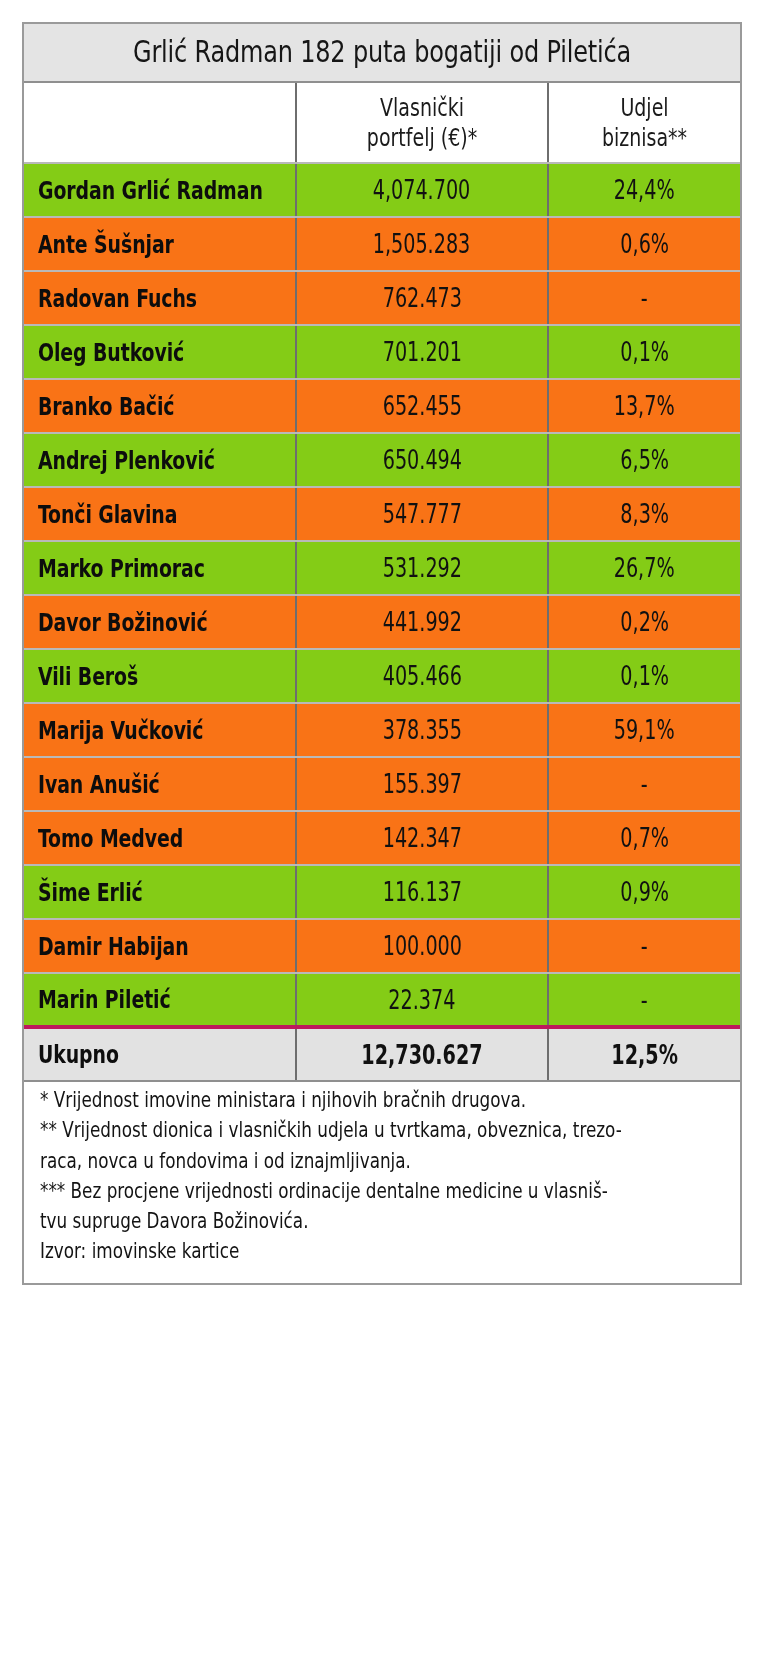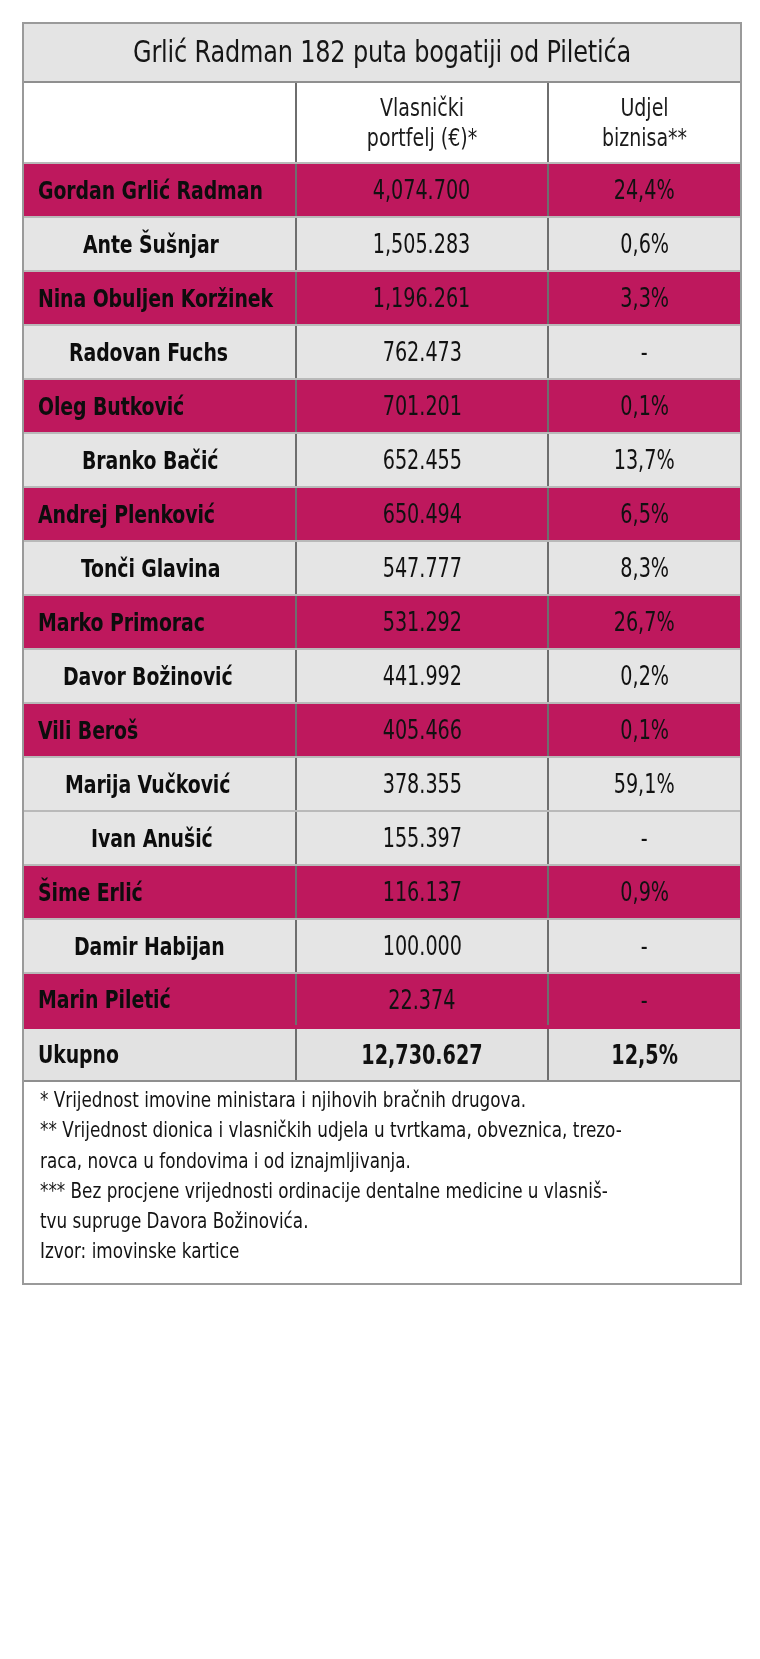--- a/index.html
+++ b/index.html
@@ -79,22 +79,22 @@
     color: #1a1a1a;
     text-align: center;
     line-height: 1.28;
     transform: scaleX(0.88);
     transform-origin: center center;
   }
   th.blank-hdr { border-right: 2px solid #6e6e6e; }
 
   
   tbody tr { height: 54px; }
-  tbody tr.alt td { background: #be185d; }
-  tbody tr.plain td { background: #e5e5e5; text-align: center; }
+  tbody tr.alt td { background: #84cc16; }
+  tbody tr.plain td { background: #f97316; }
 
   td.name {
     padding-left: 14px;
     padding-right: 6px;
   }
   .name-txt {
     font-family: "DejaVu Sans Condensed", "Liberation Sans Narrow", "Liberation Sans", sans-serif;
     font-size: 25px;
     font-weight: 700;
     color: #0d0d0d;
@@ -186,25 +186,20 @@
           <tr class="alt">
             <td class="name"><span class="name-txt">Gordan Grlić Radman</span></td>
             <td class="num"><span class="num-txt">4,074.700</span></td>
             <td class="pct"><span class="pct-txt">24,4%</span></td>
           </tr>
           <tr class="plain">
             <td class="name"><span class="name-txt">Ante Šušnjar</span></td>
             <td class="num"><span class="num-txt">1,505.283</span></td>
             <td class="pct"><span class="pct-txt">0,6%</span></td>
           </tr>
-          <tr class="alt">
-            <td class="name"><span class="name-txt">Nina Obuljen Koržinek</span></td>
-            <td class="num"><span class="num-txt">1,196.261</span></td>
-            <td class="pct"><span class="pct-txt">3,3%</span></td>
-          </tr>
           <tr class="plain">
             <td class="name"><span class="name-txt">Radovan Fuchs</span></td>
             <td class="num"><span class="num-txt">762.473</span></td>
             <td class="pct"><span class="pct-txt">-</span></td>
           </tr>
           <tr class="alt">
             <td class="name"><span class="name-txt">Oleg Butković</span></td>
             <td class="num"><span class="num-txt">701.201</span></td>
             <td class="pct"><span class="pct-txt">0,1%</span></td>
           </tr>
@@ -240,20 +235,25 @@
           </tr>
           <tr class="plain">
             <td class="name"><span class="name-txt">Marija Vučković</span></td>
             <td class="num"><span class="num-txt">378.355</span></td>
             <td class="pct"><span class="pct-txt">59,1%</span></td>
           </tr>
           <tr class="plain">
             <td class="name"><span class="name-txt">Ivan Anušić</span></td>
             <td class="num"><span class="num-txt">155.397</span></td>
             <td class="pct"><span class="pct-txt">-</span></td>
+          </tr>
+          <tr class="plain">
+            <td class="name"><span class="name-txt">Tomo Medved</span></td>
+            <td class="num"><span class="num-txt">142.347</span></td>
+            <td class="pct"><span class="pct-txt">0,7%</span></td>
           </tr>
           <tr class="alt">
             <td class="name"><span class="name-txt">Šime Erlić</span></td>
             <td class="num"><span class="num-txt">116.137</span></td>
             <td class="pct"><span class="pct-txt">0,9%</span></td>
           </tr>
           <tr class="plain">
             <td class="name"><span class="name-txt">Damir Habijan</span></td>
             <td class="num"><span class="num-txt">100.000</span></td>
             <td class="pct"><span class="pct-txt">-</span></td>

